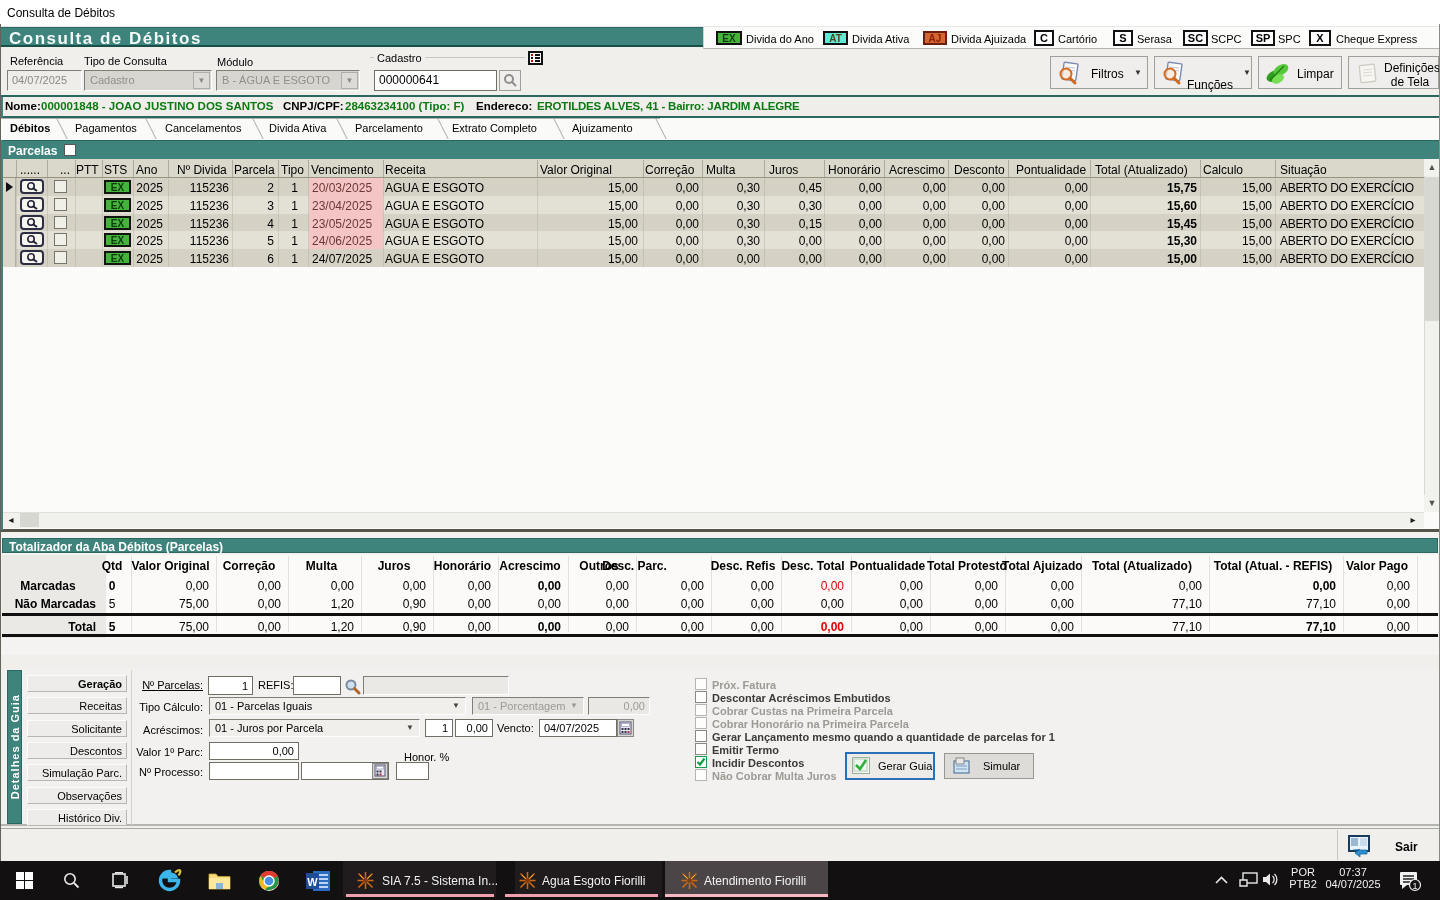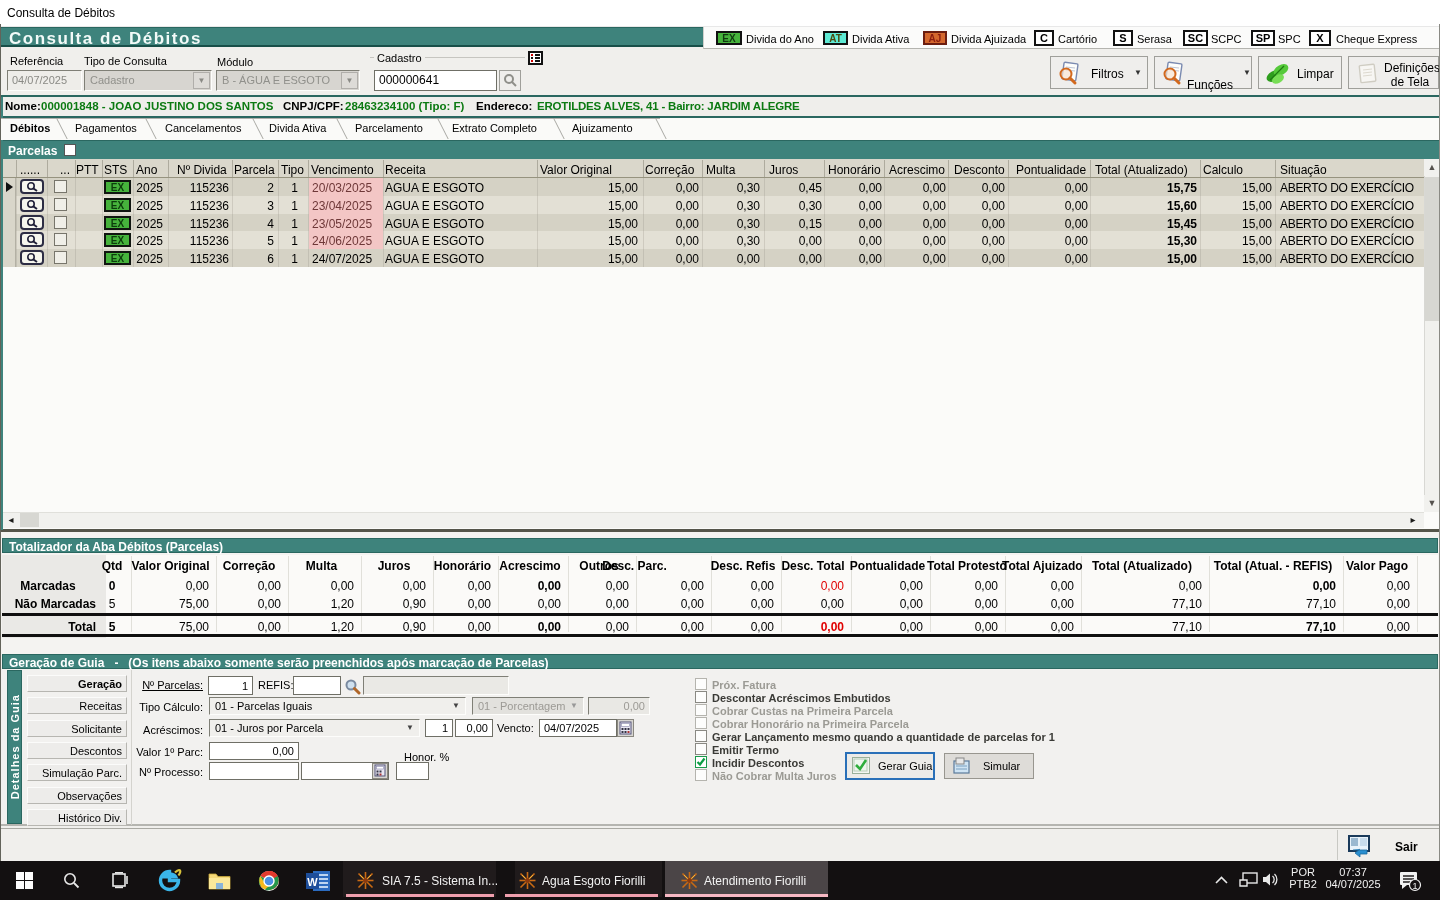--- a/index.html
+++ b/index.html
@@ -452,23 +452,20 @@
 <div class="abs" style="left:778px;top:620px;width:66px;text-align:right;color:#e00000;font-weight:bold;">0,00</div>
 <div class="abs" style="left:848px;top:620px;width:75px;text-align:right;">0,00</div>
 <div class="abs" style="left:927px;top:620px;width:71px;text-align:right;">0,00</div>
 <div class="abs" style="left:1002px;top:620px;width:72px;text-align:right;">0,00</div>
 <div class="abs" style="left:1078px;top:620px;width:124px;text-align:right;">77,10</div>
 <div class="abs" style="left:1206px;top:620px;width:130px;text-align:right;font-weight:bold;">77,10</div>
 <div class="abs" style="left:1340px;top:620px;width:70px;text-align:right;">0,00</div>
 <div class="abs" style="left:2px;top:634px;width:1436px;height:3px;background:#101010;"></div>
 </div>
 
-<div class="abs teal" style="left:2px;top:654px;width:1436px;height:15px;border:1px solid #2a6760;">
-  <div class="abs wtxt" style="left:6px;top:1px;font-size:12px;">Geração de Guia&nbsp;&nbsp;&nbsp;-&nbsp;&nbsp;&nbsp;(Os itens abaixo somente serão preenchidos após marcação de Parcelas)</div>
-</div>
 <div class="abs" style="left:0;top:669px;width:1440px;height:157px;background:#f2f1ef;border-bottom:2px solid #b5b5b0;"></div>
 <div id="geracao">
 <div class="abs teal" style="left:7px;top:670px;width:15px;height:154px;border:1px solid #2a6760;"></div>
 <div class="abs" style="left:7px;top:670px;width:15px;height:154px;display:flex;align-items:center;justify-content:center;">
         <span style="writing-mode:vertical-rl;transform:rotate(180deg);color:#fff;font-weight:bold;font-size:11px;letter-spacing:1px;">Detalhes da Guia</span>
       </div>
 <div class="abs" style="left:27px;top:675px;width:100px;height:17px;background:#edecea;border:1px solid #b7b6b1;border-top-color:#fbfbfa;border-left-color:#fbfbfa;text-align:right;padding:2px 4px 0 0;font-weight:bold;">Geração</div>
 <div class="abs" style="left:27px;top:697px;width:100px;height:17px;background:#edecea;border:1px solid #b7b6b1;border-top-color:#fbfbfa;border-left-color:#fbfbfa;text-align:right;padding:2px 4px 0 0;">Receitas</div>
 <div class="abs" style="left:27px;top:720px;width:100px;height:17px;background:#edecea;border:1px solid #b7b6b1;border-top-color:#fbfbfa;border-left-color:#fbfbfa;text-align:right;padding:2px 4px 0 0;">Solicitante</div>
 <div class="abs" style="left:27px;top:742px;width:100px;height:17px;background:#edecea;border:1px solid #b7b6b1;border-top-color:#fbfbfa;border-left-color:#fbfbfa;text-align:right;padding:2px 4px 0 0;">Descontos</div>

